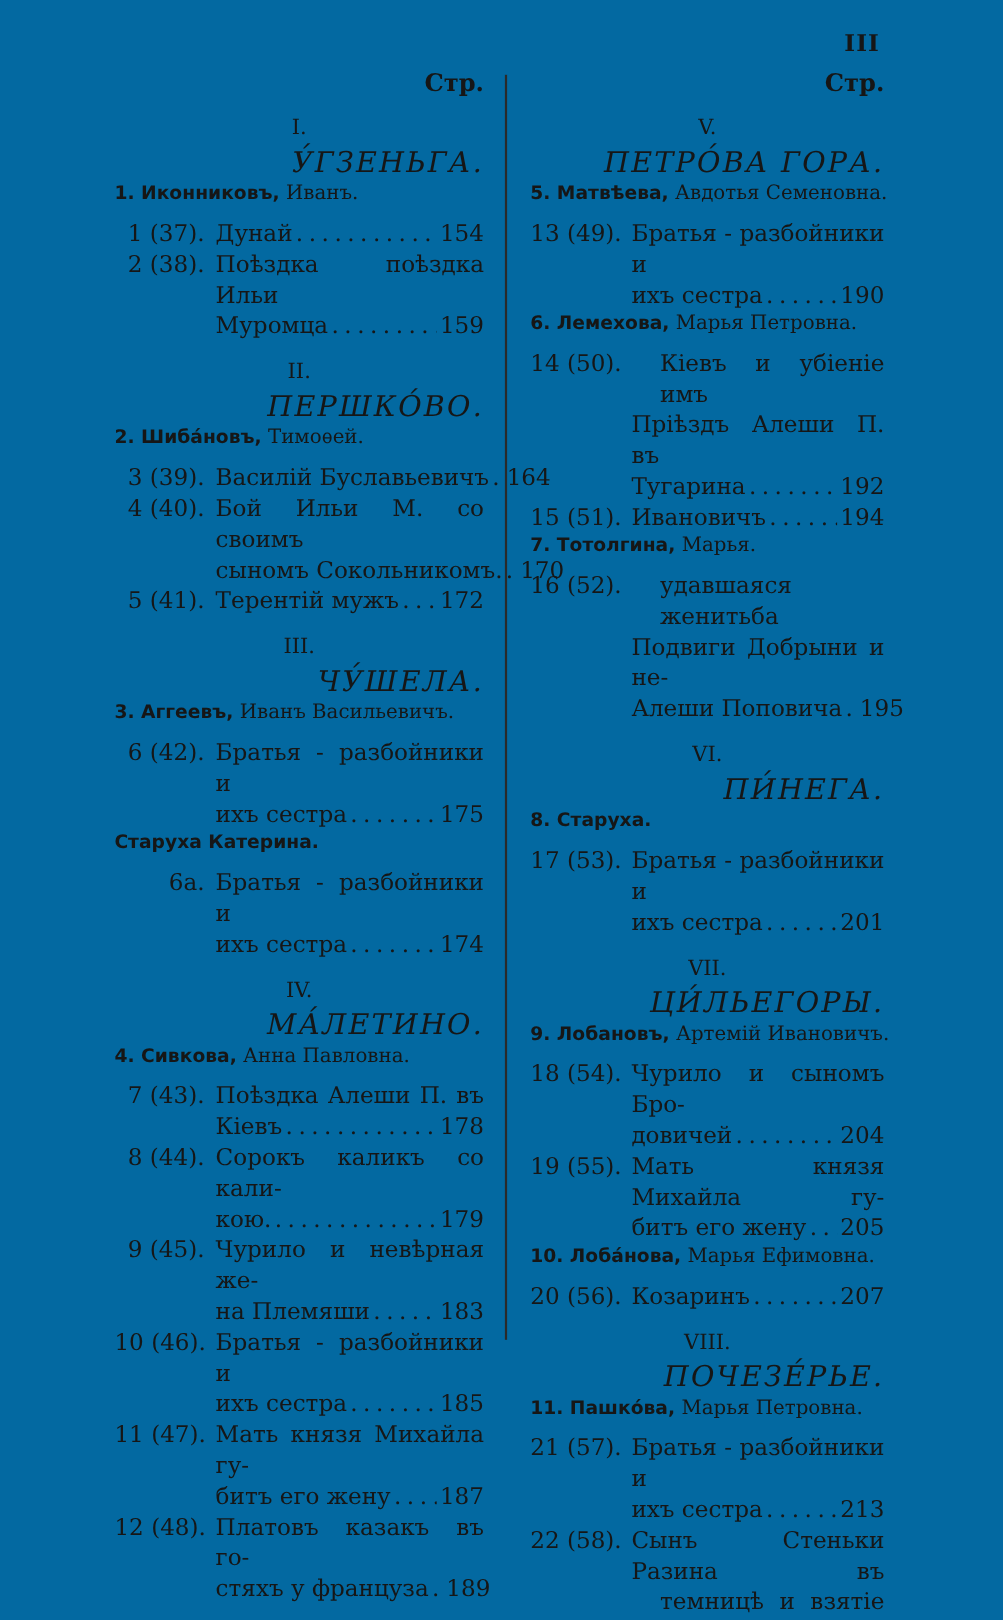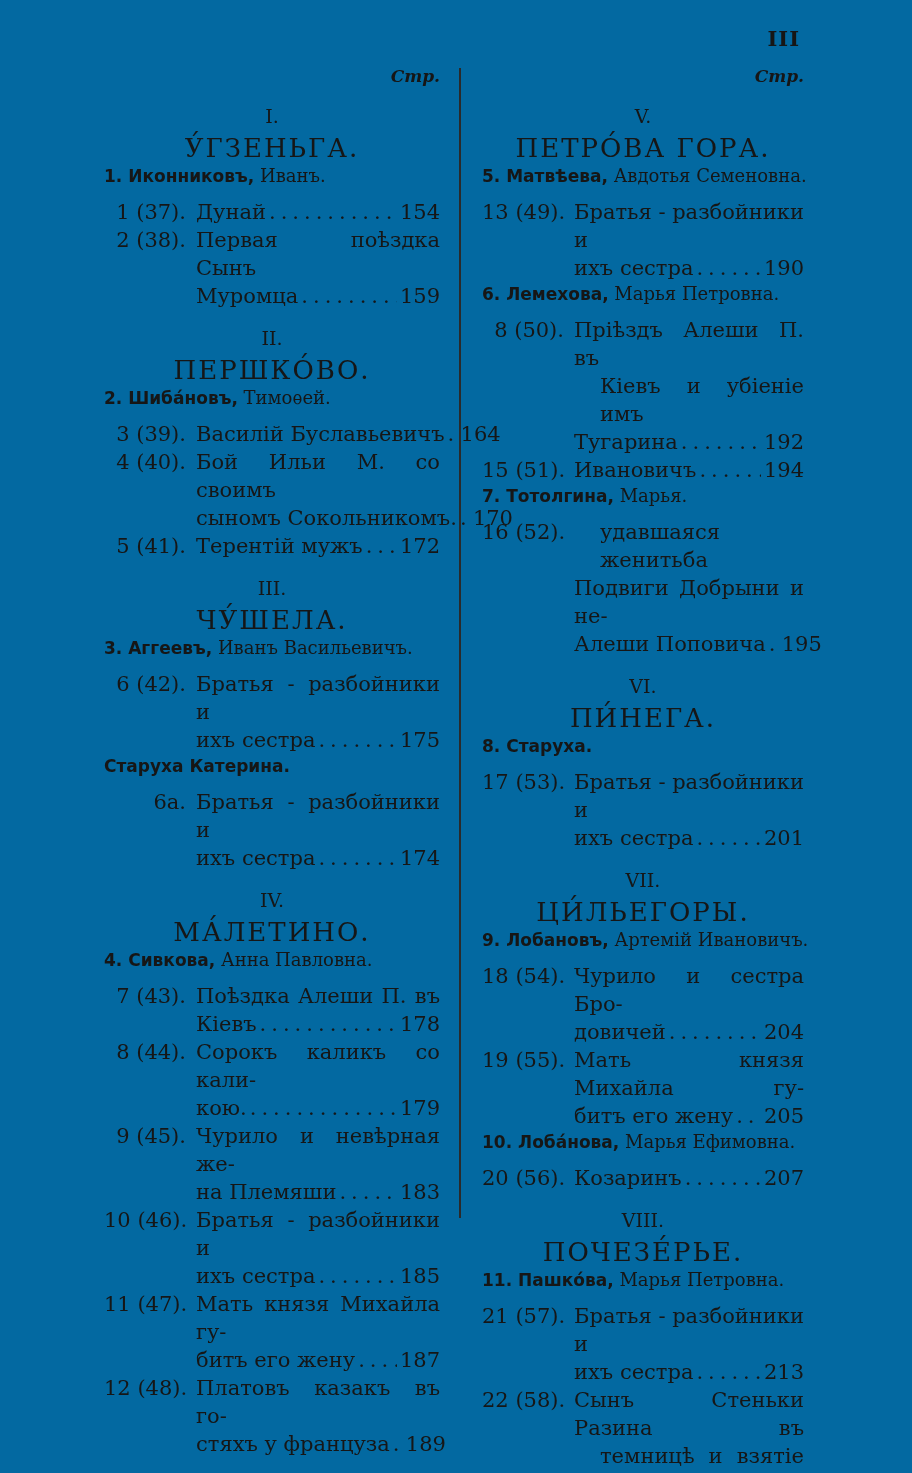--- a/index.html
+++ b/index.html
@@ -18,29 +18,29 @@
     font-weight:bold;font-size:21px;letter-spacing:1px;
   }
   .divider{
     position:absolute;left:459px;top:68px;width:2px;height:1150px;
     background:#2a2a2a;
   }
   .col{position:absolute;top:64px;}
   .col-left{left:104px;width:336px;}
   .col-right{left:482px;width:322px;}
   .str-label{
-    text-align:right;font-style:italic;font-weight:bold;
-    font-size:17px;height:24px;line-height:24px;
+    text-align:right;font-weight:bold;
+    font-size:22px;height:24px;line-height:24px;
   }
   .roman{
     text-align:center;font-size:19px;line-height:24px;margin-top:16px;
   }
   .sec-title{
-    text-align:center;font-size:26px;line-height:32px;margin-top:4px;
-    letter-spacing:2px;white-space:nowrap;
+    text-align:right;font-size:26px;line-height:32px;margin-top:4px;
+    letter-spacing:2px;white-space:nowrap;font-style:italic;
   }
   .singer{
     text-align:left;font-size:18px;line-height:24px;
     margin-top:0;margin-bottom:10px;white-space:nowrap;
   }
   .singer-bold{
     font-family:"DejaVu Sans", sans-serif;font-weight:bold;font-size:17px;
   }
   .entry{
     display:flex;font-size:21px;line-height:28px;
@@ -85,21 +85,21 @@
           <div class="lastline">
             <span class="txt">Дунай</span>
             <span class="dots"></span>
             <span class="pg">154</span>
           </div>
         </div>
       </div>
       <div class="entry">
         <div class="entry-num">2 (38).</div>
         <div class="entry-body">
-          <div class="entry-line justify">Первая поѣздка Сынъ</div>
+          <div class="entry-line justify">Поѣздка поѣздка Ильи</div>
           <div class="lastline cont">
             <span class="txt">Муромца</span>
             <span class="dots"></span>
             <span class="pg">159</span>
           </div>
         </div>
       </div>
       <div class="roman">II.</div>
       <div class="sec-title">ПЕРШКО́ВО.</div>
       <div class="singer"><span class="singer-bold">2. Шиба́новъ,</span> <span class="singer-rest">Тимоѳей.</span></div>
@@ -241,24 +241,24 @@
           <div class="entry-line justify">Братья - разбойники и</div>
           <div class="lastline cont">
             <span class="txt">ихъ сестра</span>
             <span class="dots"></span>
             <span class="pg">190</span>
           </div>
         </div>
       </div>
       <div class="singer"><span class="singer-bold">6. Лемехова,</span> <span class="singer-rest">Марья Петровна.</span></div>
       <div class="entry">
-        <div class="entry-num">8 (50).</div>
-        <div class="entry-body">
+        <div class="entry-num">14 (50).</div>
+        <div class="entry-body">
+          <div class="entry-line justify cont">Кіевъ и убіеніе имъ</div>
           <div class="entry-line justify">Пріѣздъ Алеши П. въ</div>
-          <div class="entry-line justify cont">Кіевъ и убіеніе имъ</div>
           <div class="lastline cont">
             <span class="txt">Тугарина</span>
             <span class="dots"></span>
             <span class="pg">192</span>
           </div>
         </div>
       </div>
       <div class="entry">
         <div class="entry-num">15 (51).</div>
         <div class="entry-body">
@@ -295,21 +295,21 @@
             <span class="pg">201</span>
           </div>
         </div>
       </div>
       <div class="roman">VII.</div>
       <div class="sec-title">ЦИ́ЛЬЕГОРЫ.</div>
       <div class="singer"><span class="singer-bold">9. Лобановъ,</span> <span class="singer-rest">Артемій Ивановичъ.</span></div>
       <div class="entry">
         <div class="entry-num">18 (54).</div>
         <div class="entry-body">
-          <div class="entry-line justify">Чурило и сестра Бро-</div>
+          <div class="entry-line justify">Чурило и сыномъ Бро-</div>
           <div class="lastline cont">
             <span class="txt">довичей</span>
             <span class="dots"></span>
             <span class="pg">204</span>
           </div>
         </div>
       </div>
       <div class="entry">
         <div class="entry-num">19 (55).</div>
         <div class="entry-body">

